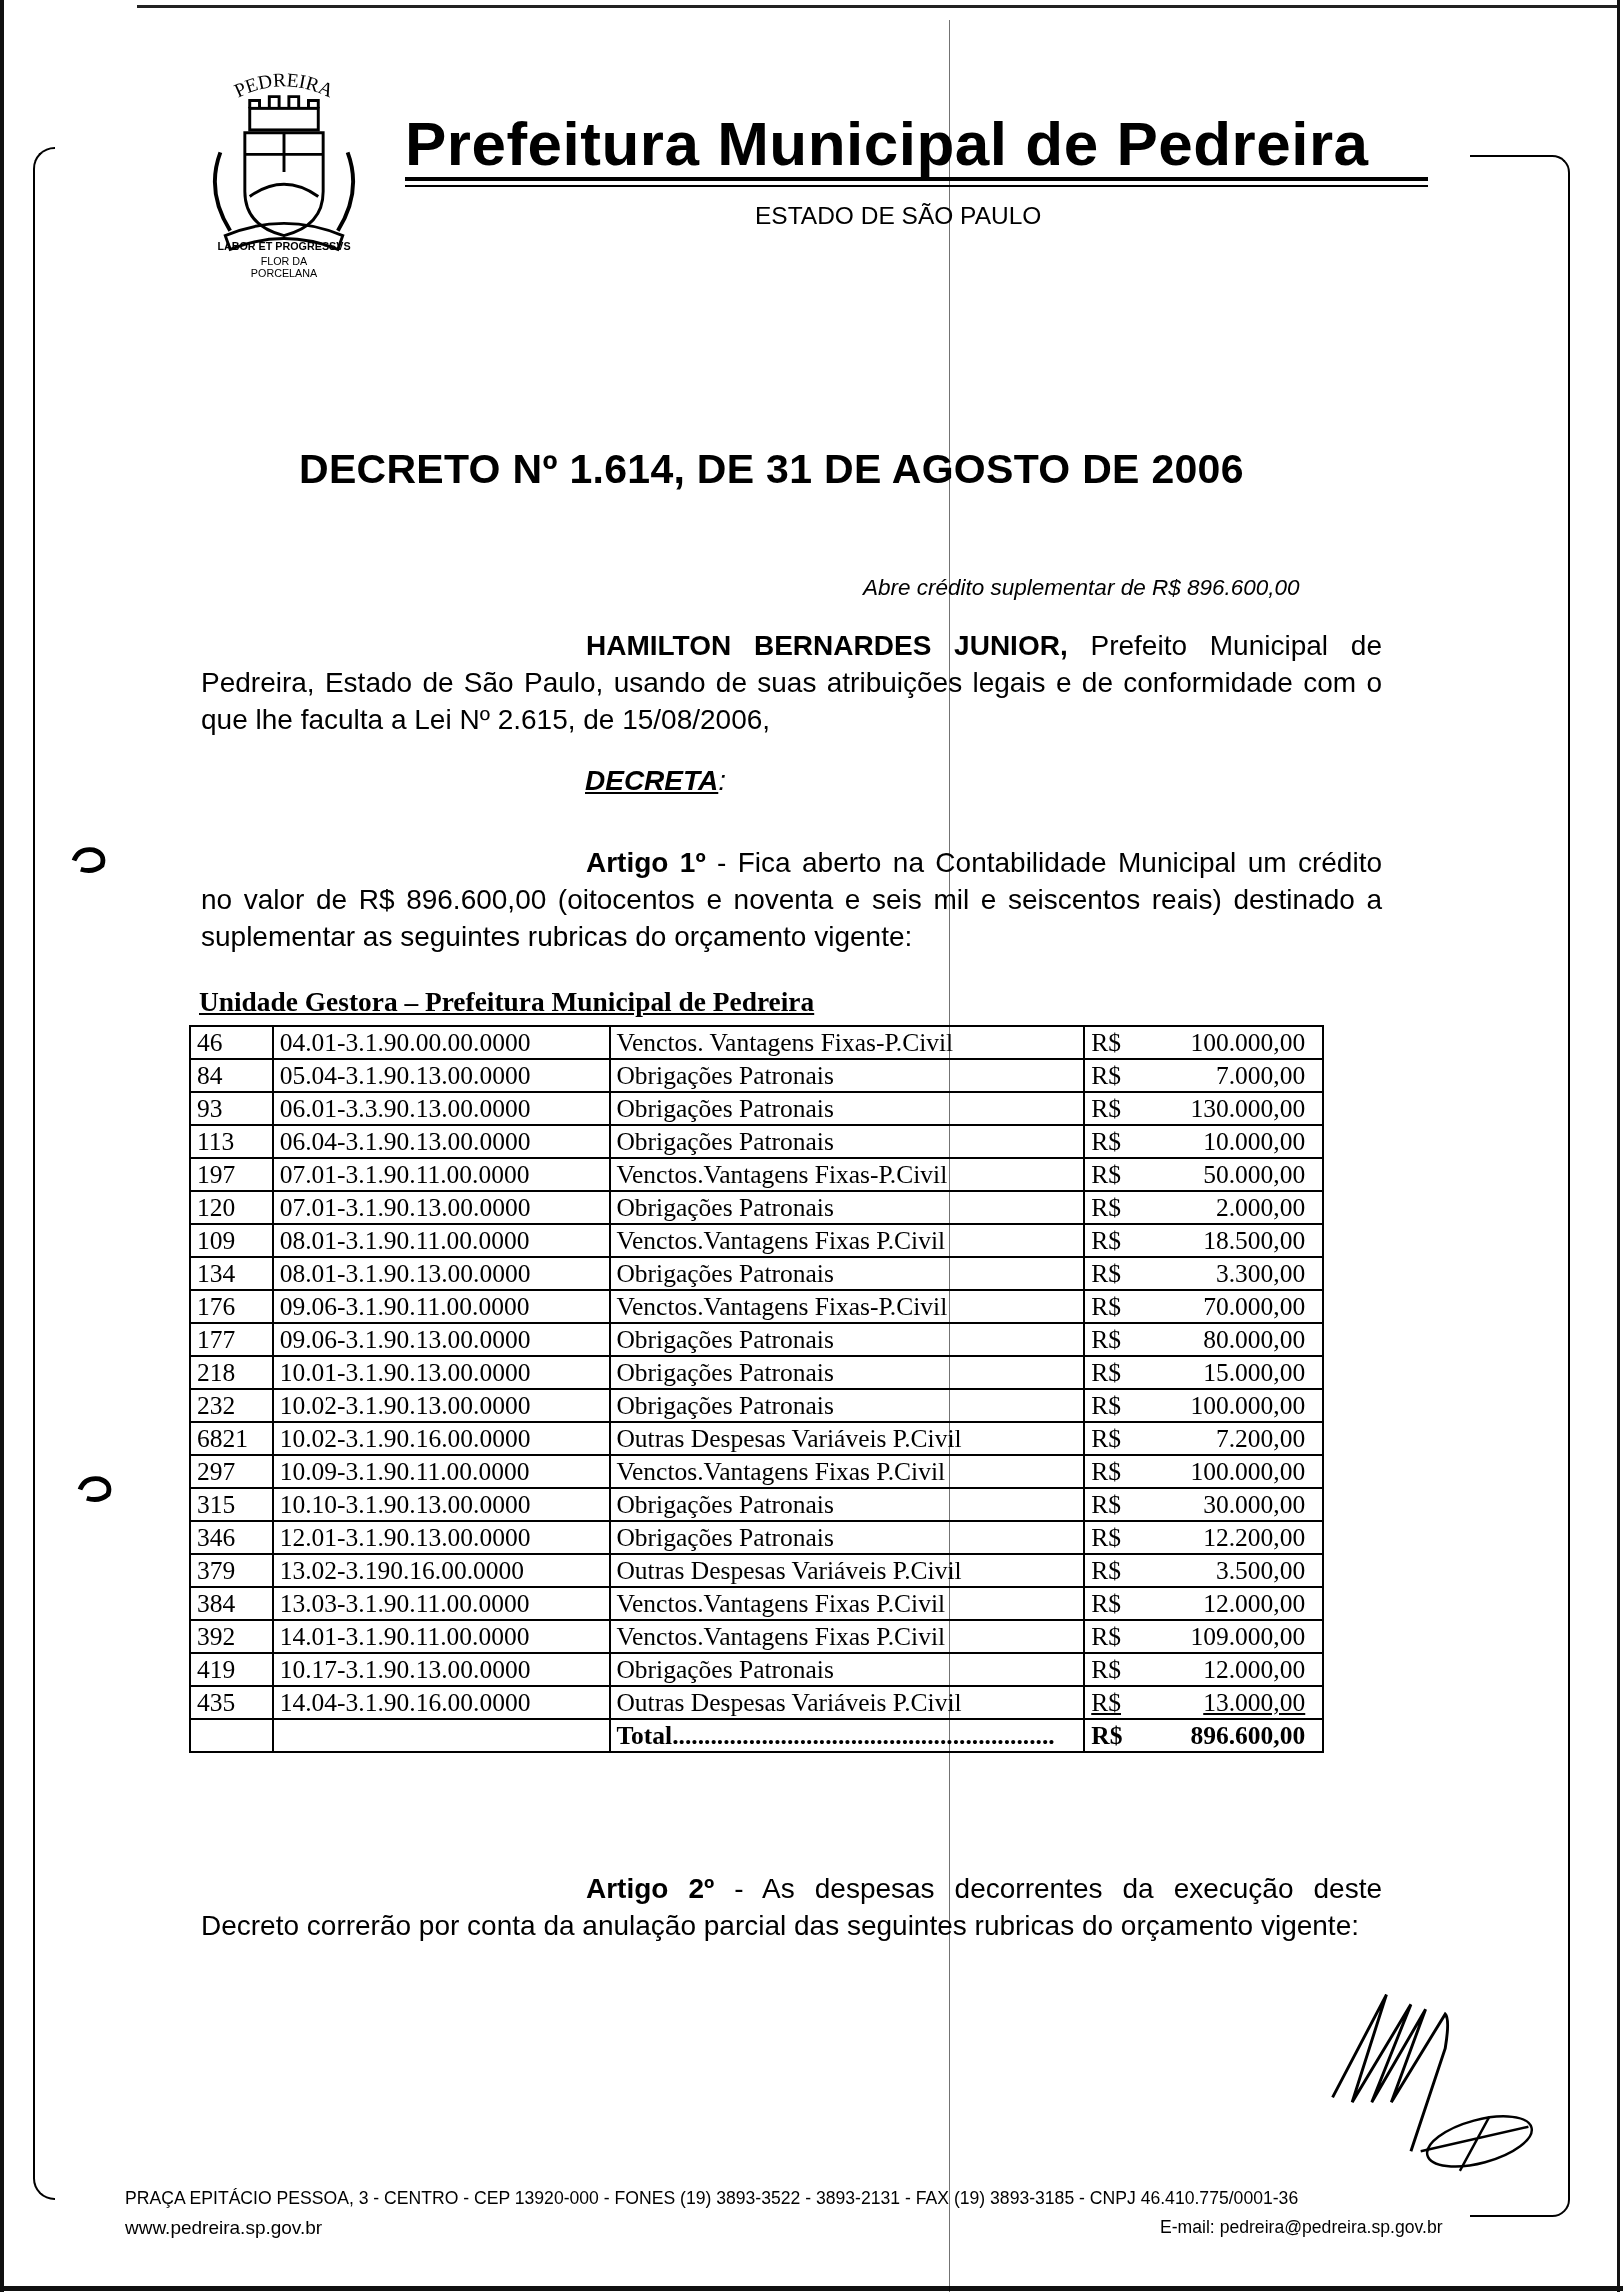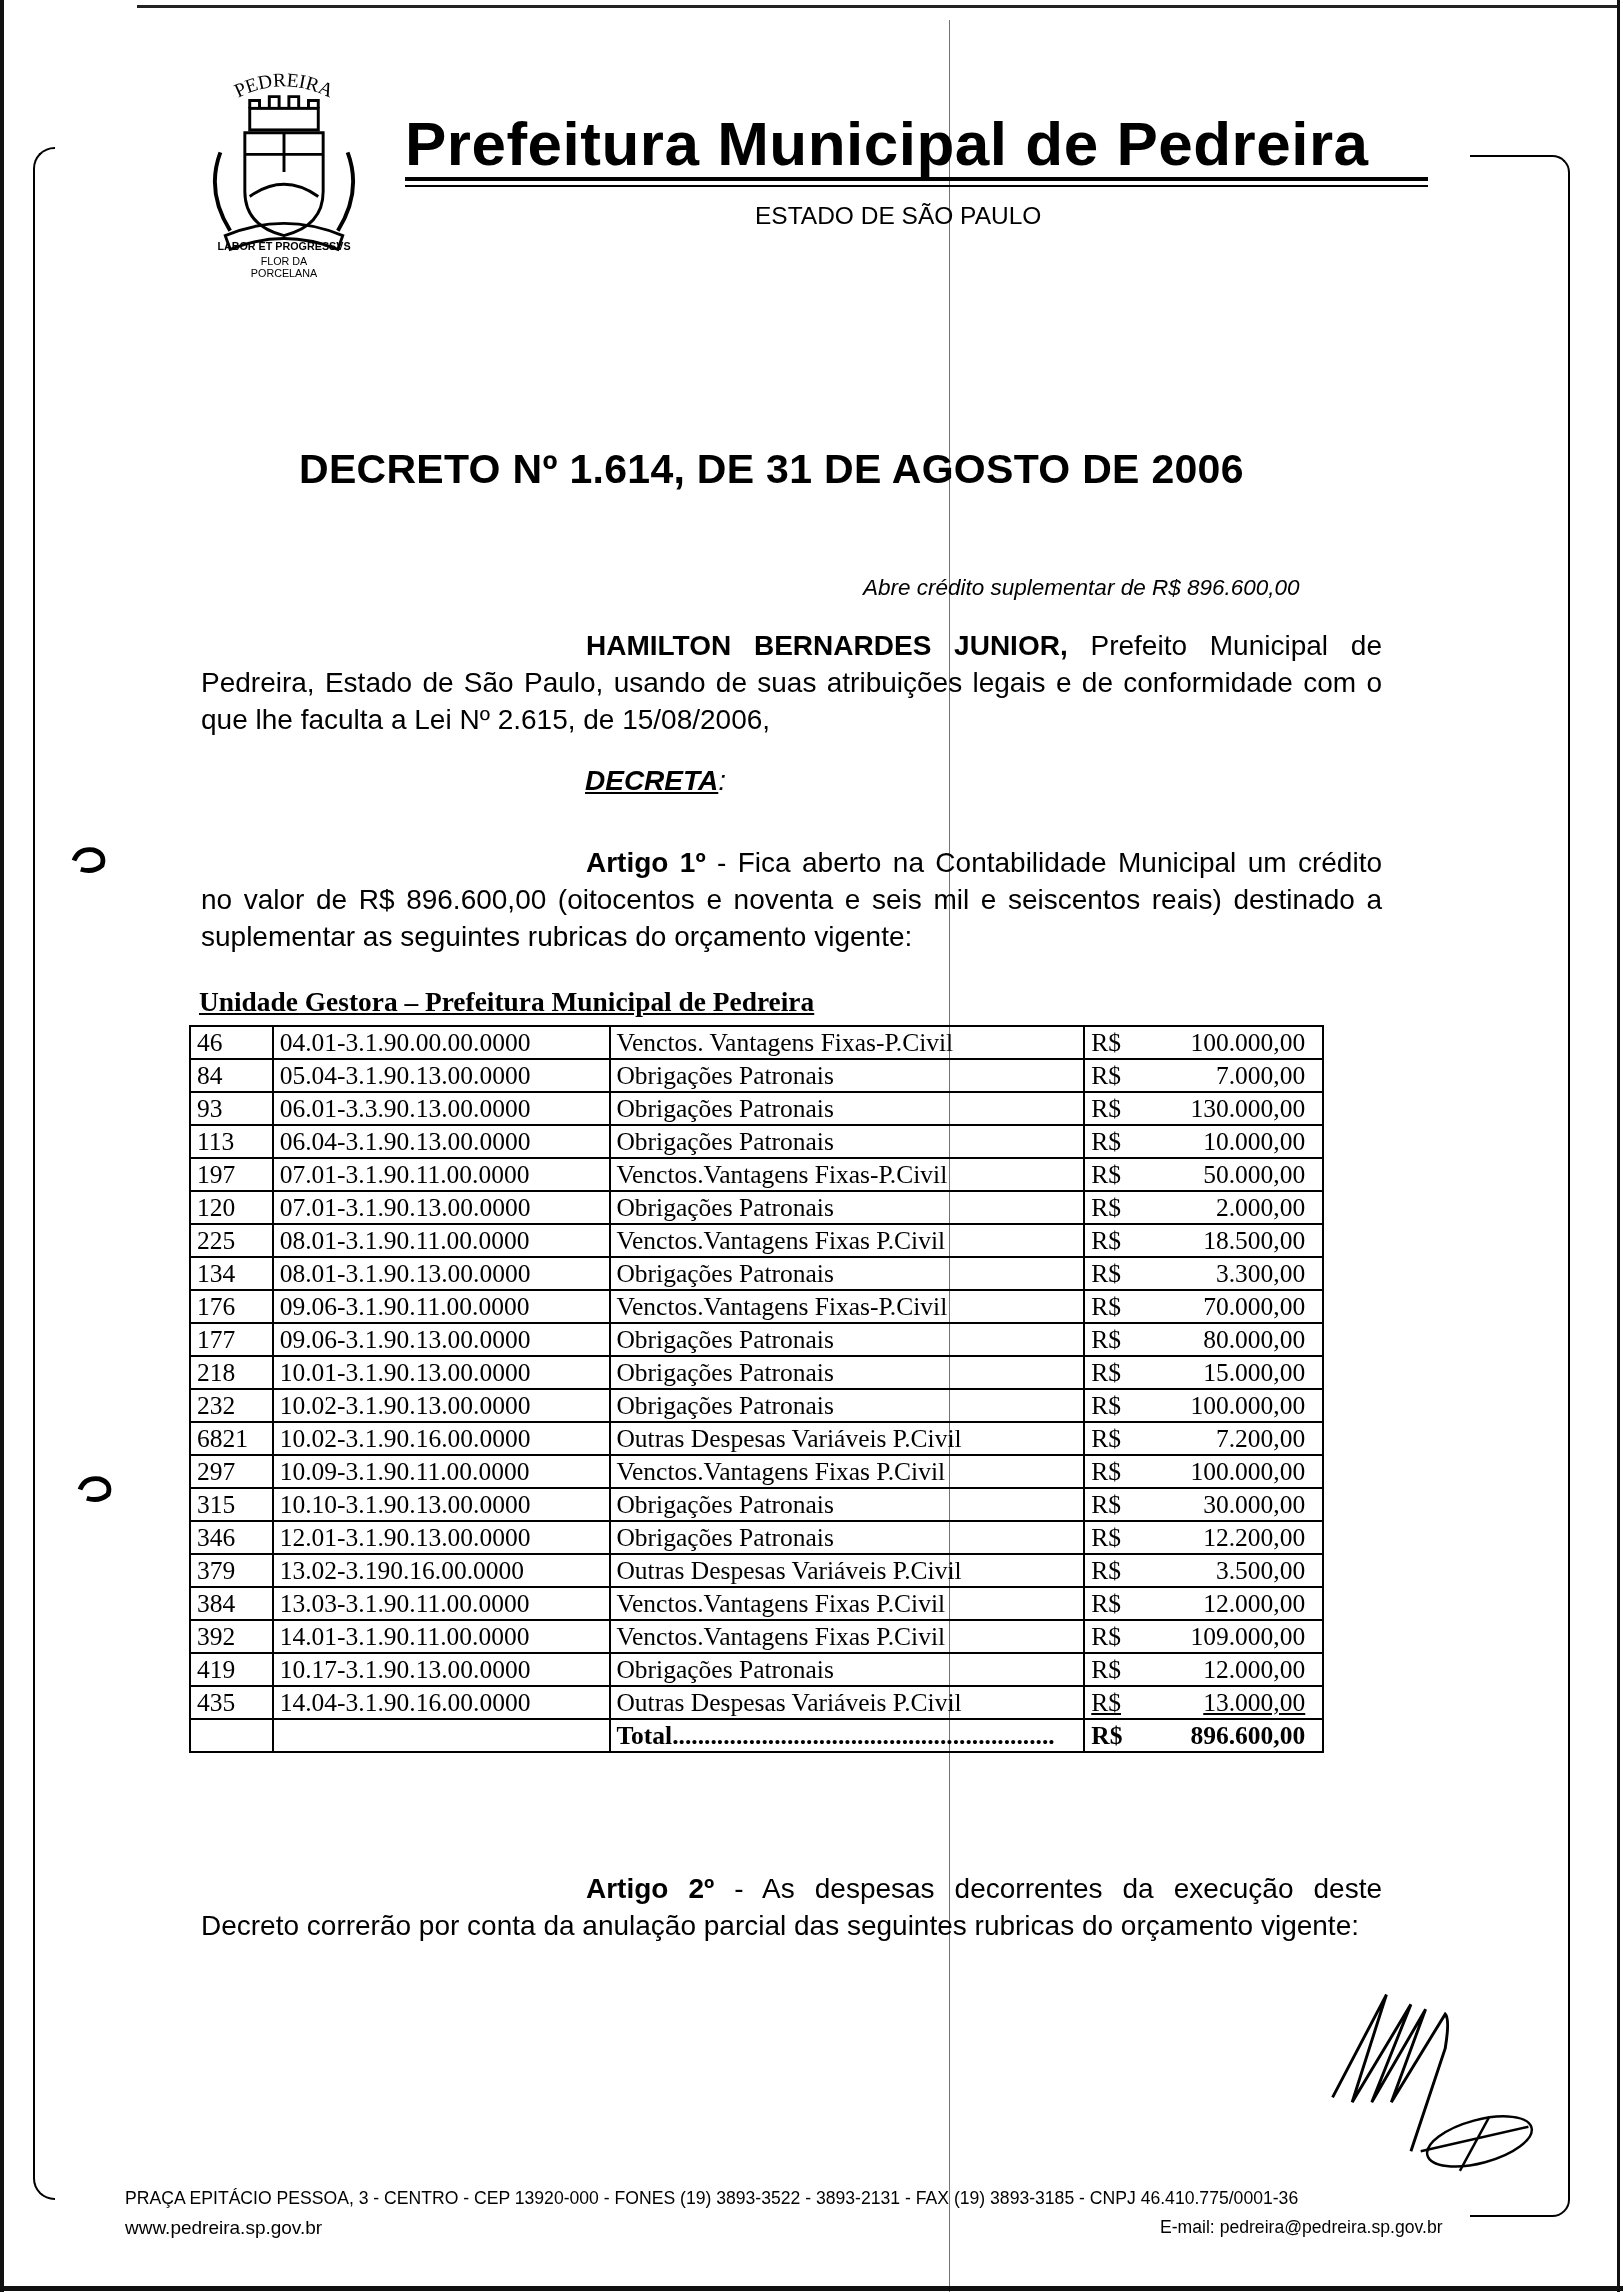--- a/index.html
+++ b/index.html
@@ -143,21 +143,21 @@
       <tr>
         <td class="c-id">120</td>
         <td class="c-code">07.01-3.1.90.13.00.0000</td>
         <td class="c-desc">Obrigações Patronais</td>
         <td class="c-val"><span class="" style="display:inline-flex">
             <span class="val-cur">R$</span>
             <span class="val-num">2.000,00</span>
           </span></td>
       </tr>
       <tr>
-        <td class="c-id">225</td>
+        <td class="c-id">109</td>
         <td class="c-code">08.01-3.1.90.11.00.0000</td>
         <td class="c-desc">Venctos.Vantagens Fixas P.Civil</td>
         <td class="c-val"><span class="" style="display:inline-flex">
             <span class="val-cur">R$</span>
             <span class="val-num">18.500,00</span>
           </span></td>
       </tr>
       <tr>
         <td class="c-id">134</td>
         <td class="c-code">08.01-3.1.90.13.00.0000</td>

